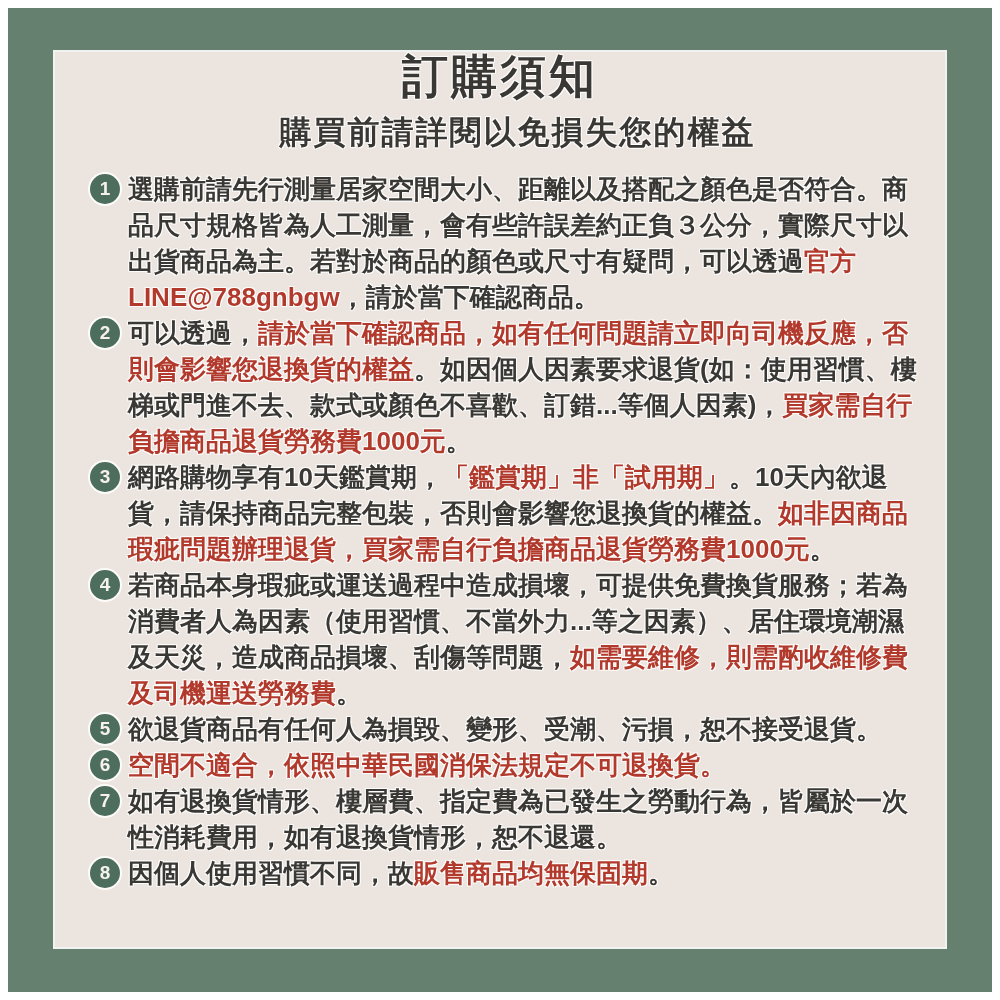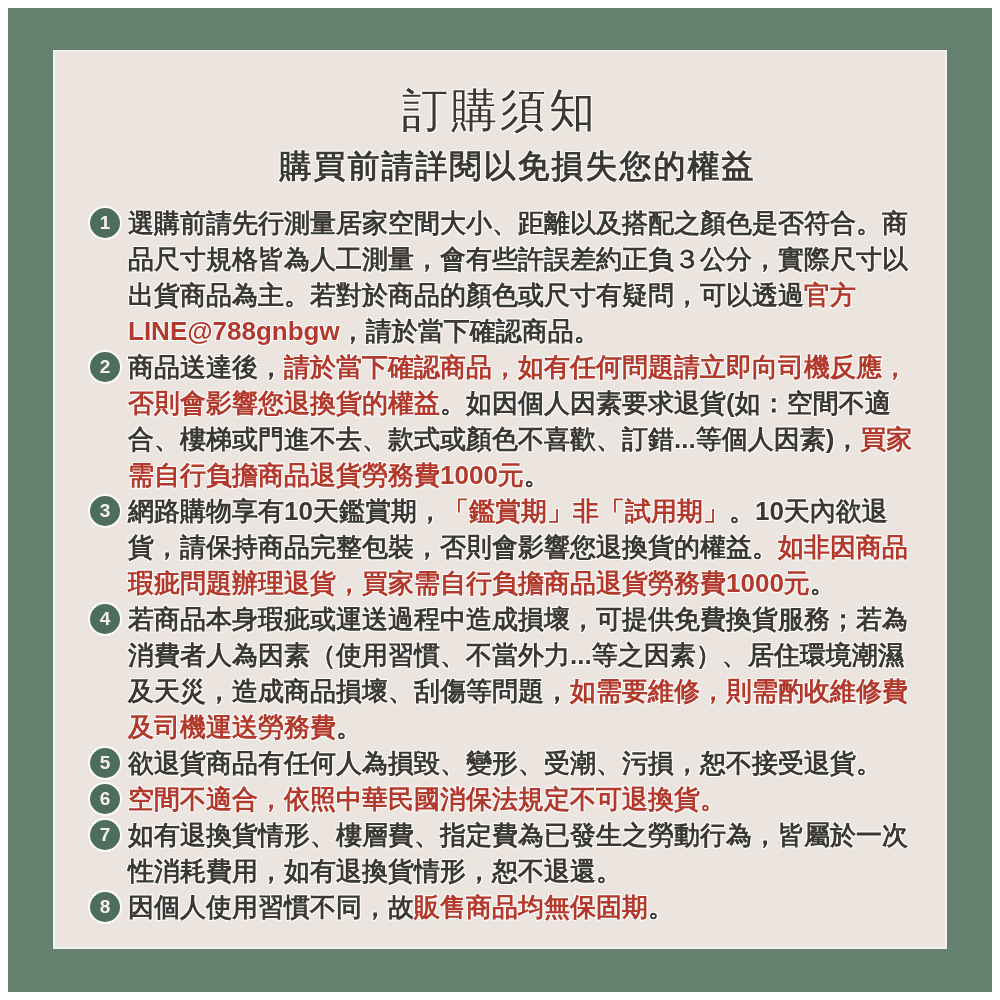--- a/index.html
+++ b/index.html
@@ -15,25 +15,24 @@
     background: var(--frame-green, #66806f);
   }
   .card {
     position: absolute;
     left: 47px; top: 44px; right: 47px; bottom: 45px;
     background: var(--card-cream, #ece5df);
     box-shadow: 0 0 0 2px rgba(255,255,255,0.9);
     overflow: hidden;
   }
   .title {
-    margin-top: 34px;
     text-align: center;
     font-size: 46px;
     line-height: 48px;
-    font-weight: normal;
+    font-weight: bold;
     letter-spacing: 3px;
     color: var(--text-dark, #3a3835);
   }
   .subtitle {
     margin-top: 15px;
     text-align: center;
     font-size: 32px;
     line-height: 35px;
     font-weight: bold;
     letter-spacing: 2px;
@@ -90,21 +89,21 @@
   <div class="card">
     <h1 class="title outlined">訂購須知</h1>
     <h2 class="subtitle outlined">購買前請詳閱以免損失您的權益</h2>
     <ol class="notice-list">
         <li class="item">
           <span class="badge">1</span>
           <p class="itext outlined"><span class="seg-dark">選購前請先行測量居家空間大小、距離以及搭配之顏色是否符合。商品尺寸規格皆為人工測量，會有些許誤差約正負３公分，實際尺寸以出貨商品為主。若對於商品的顏色或尺寸有疑問，可以透過</span><span class="seg-red">官方LINE@788gnbgw</span><span class="seg-dark">，請於當下確認商品。</span></p>
         </li>
         <li class="item">
           <span class="badge">2</span>
-          <p class="itext outlined"><span class="seg-dark">商品送達後，</span><span class="seg-red">請於當下確認商品，如有任何問題請立即向司機反應，否則會影響您退換貨的權益</span><span class="seg-dark">。如因個人因素要求退貨(如：空間不適合、樓梯或門進不去、款式或顏色不喜歡、訂錯...等個人因素)，</span><span class="seg-red">買家需自行負擔商品退貨勞務費1000元</span><span class="seg-dark">。</span></p>
+          <p class="itext outlined"><span class="seg-dark">可以透過，</span><span class="seg-red">請於當下確認商品，如有任何問題請立即向司機反應，否則會影響您退換貨的權益</span><span class="seg-dark">。如因個人因素要求退貨(如：使用習慣、樓梯或門進不去、款式或顏色不喜歡、訂錯...等個人因素)，</span><span class="seg-red">買家需自行負擔商品退貨勞務費1000元</span><span class="seg-dark">。</span></p>
         </li>
         <li class="item">
           <span class="badge">3</span>
           <p class="itext outlined"><span class="seg-dark">網路購物享有10天鑑賞期，</span><span class="seg-red">「鑑賞期」非「試用期」</span><span class="seg-dark">。10天內欲退貨，請保持商品完整包裝，否則會影響您退換貨的權益。</span><span class="seg-red">如非因商品瑕疵問題辦理退貨，買家需自行負擔商品退貨勞務費1000元</span><span class="seg-dark">。</span></p>
         </li>
         <li class="item">
           <span class="badge">4</span>
           <p class="itext outlined"><span class="seg-dark">若商品本身瑕疵或運送過程中造成損壞，可提供免費換貨服務；若為消費者人為因素（使用習慣、不當外力...等之因素）、居住環境潮濕及天災，造成商品損壞、刮傷等問題，</span><span class="seg-red">如需要維修，則需酌收維修費及司機運送勞務費</span><span class="seg-dark">。</span></p>
         </li>
         <li class="item">

